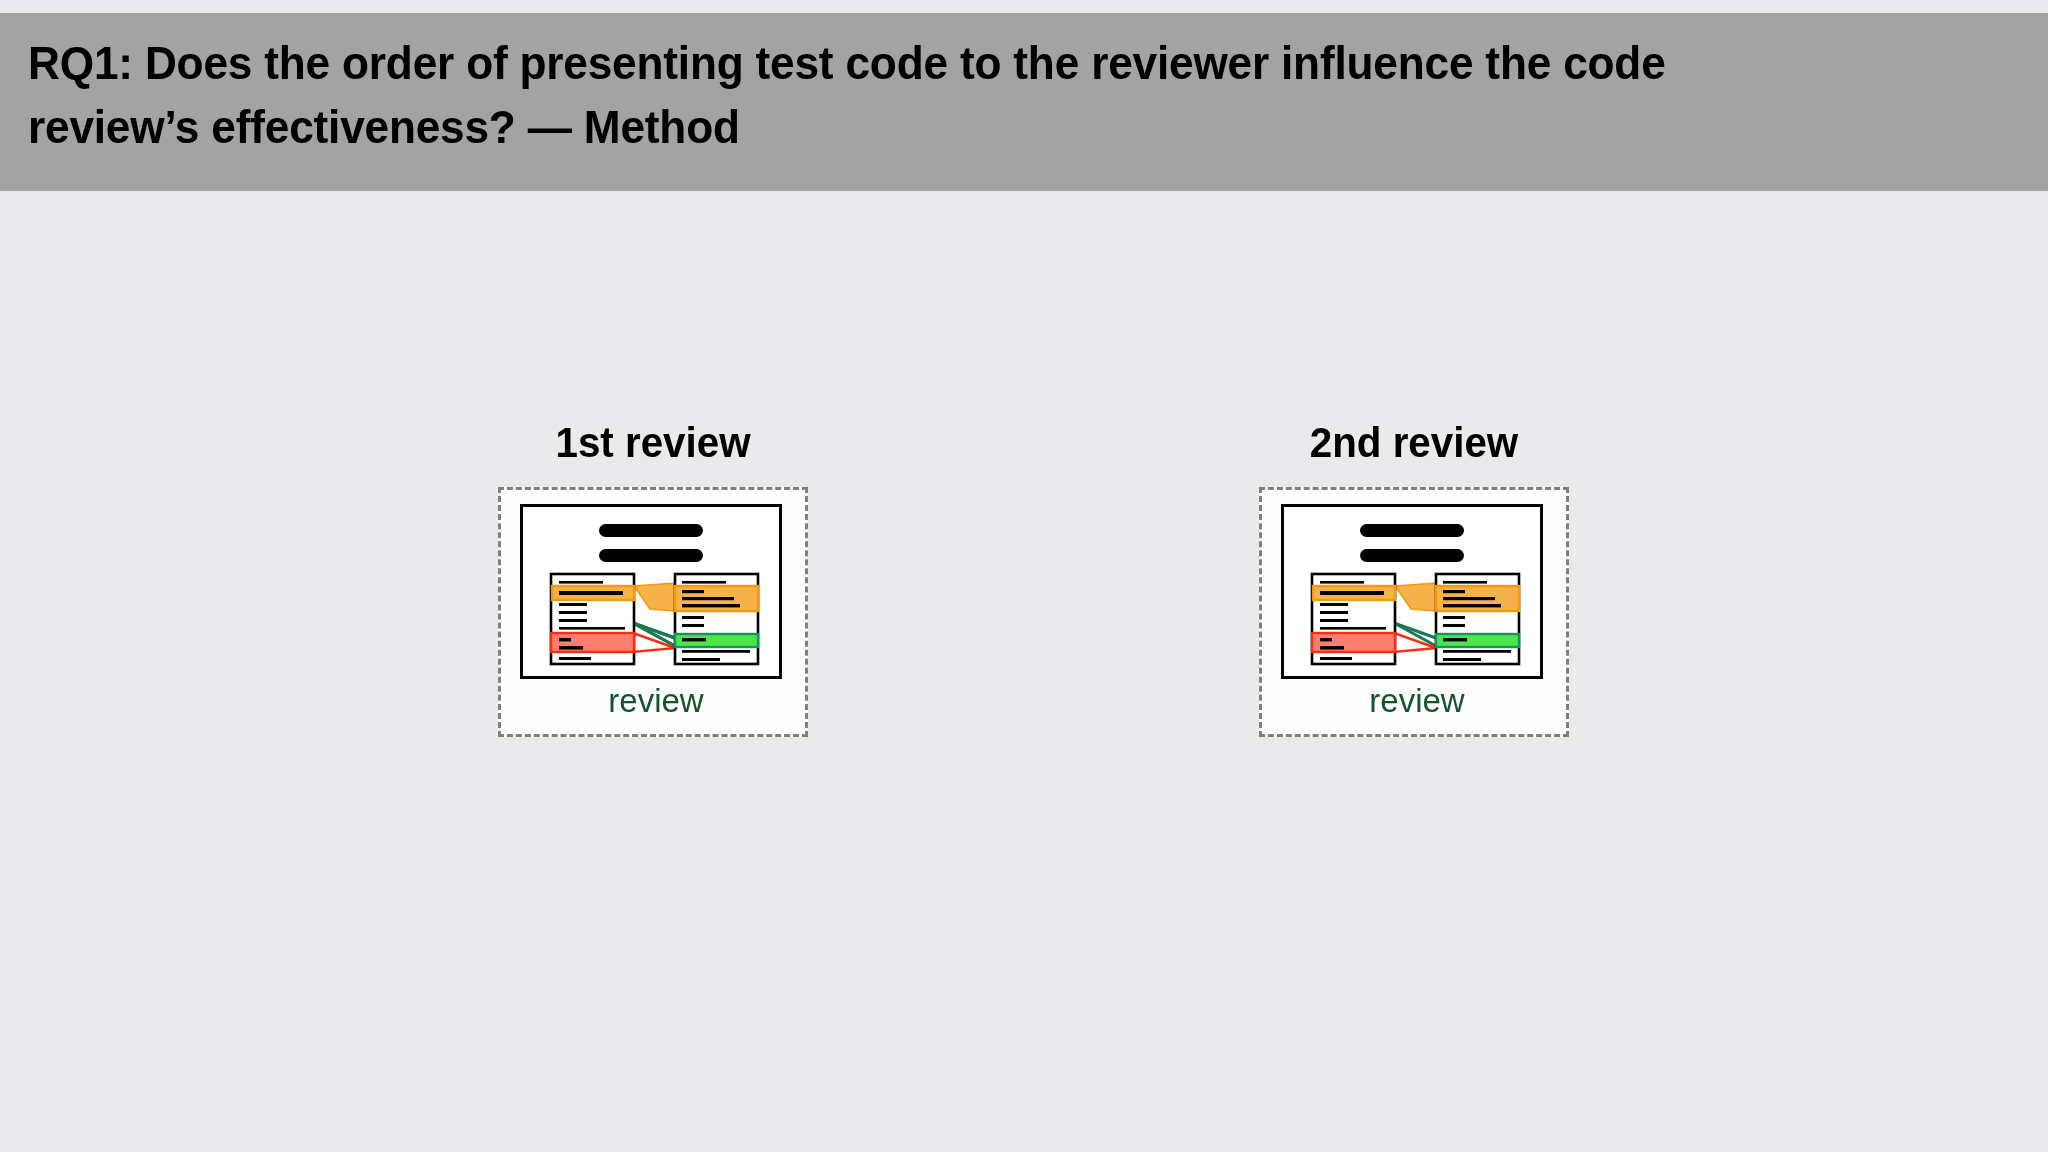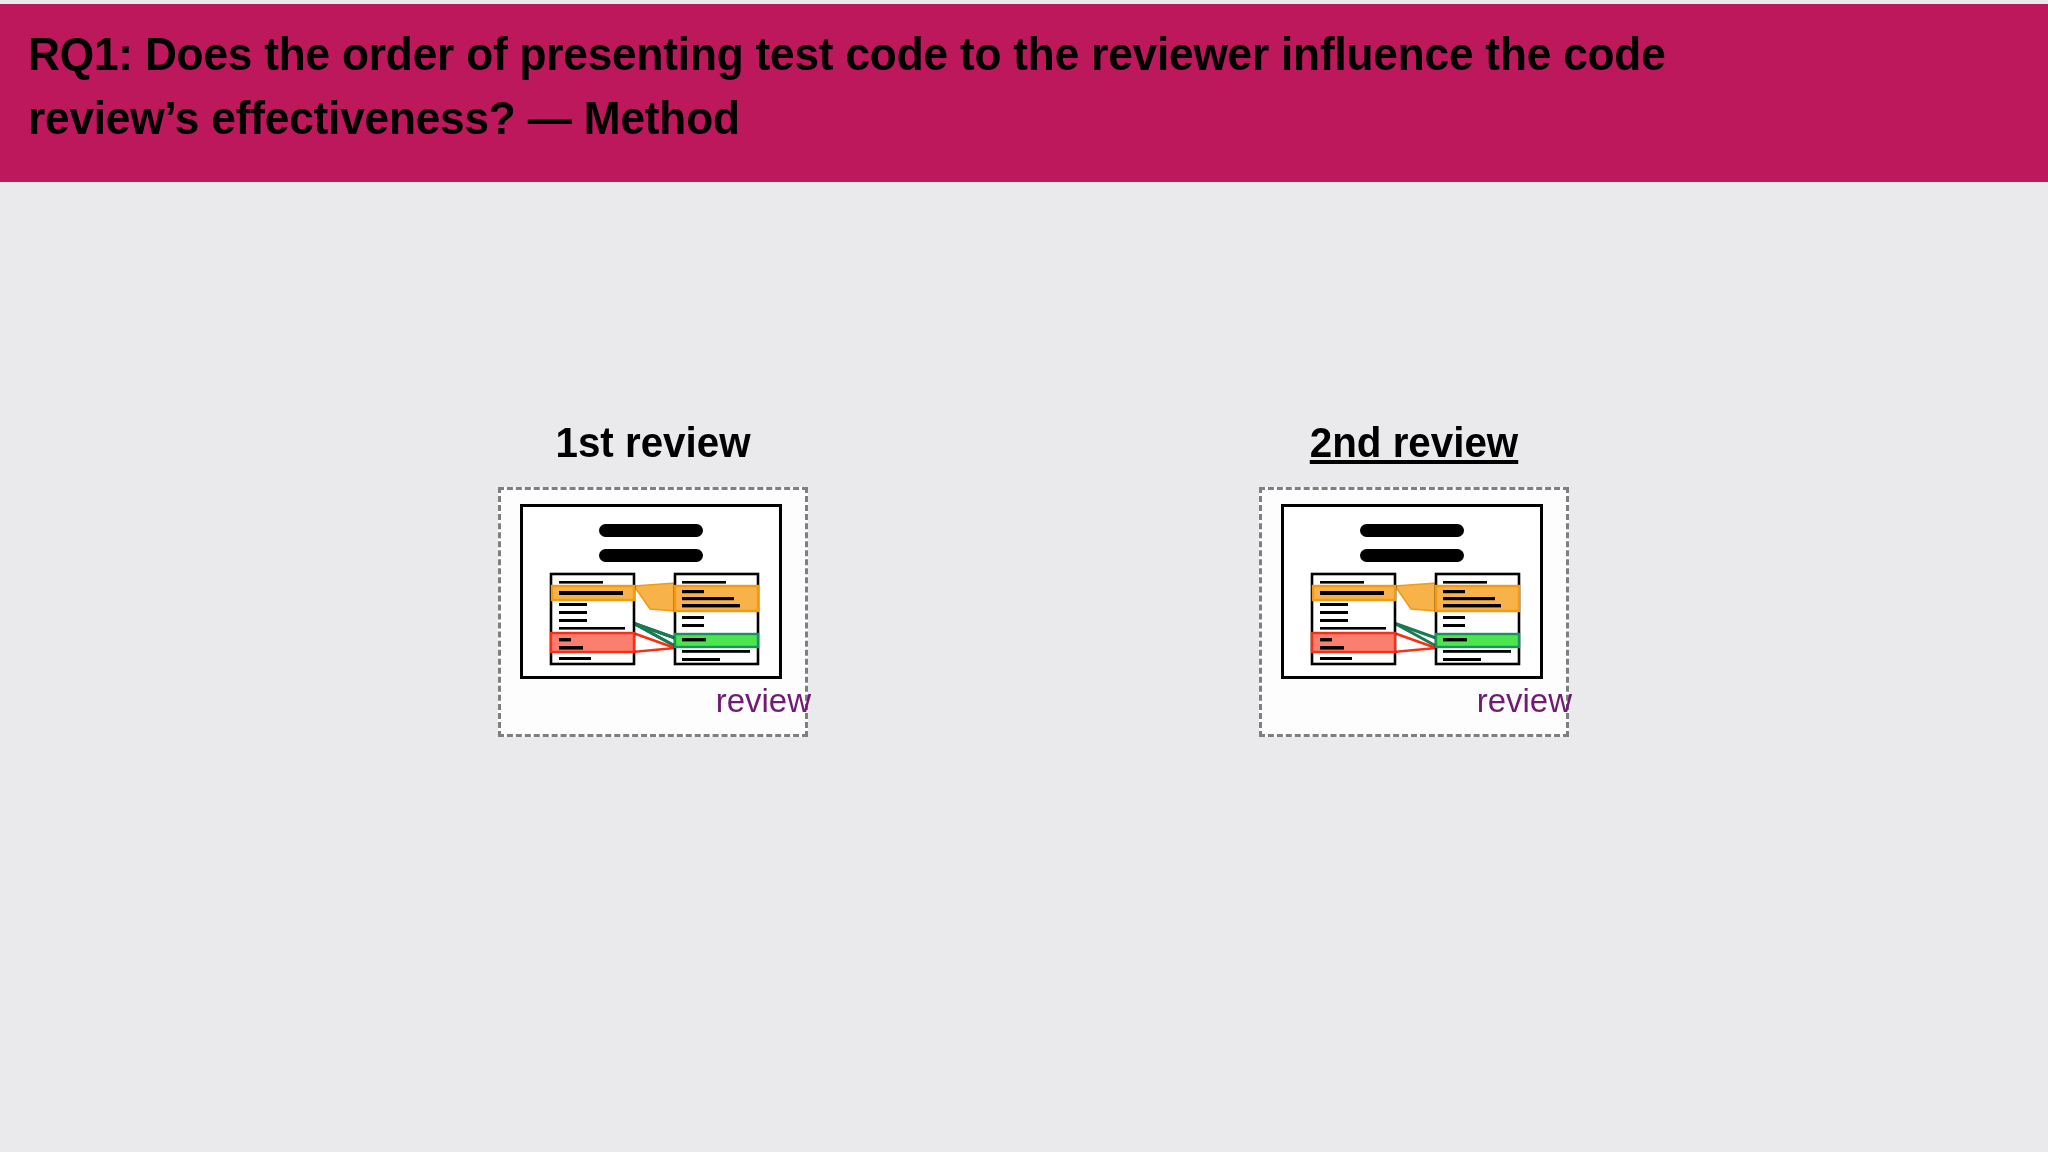--- a/index.html
+++ b/index.html
@@ -12,24 +12,24 @@
     background: #eae9eb;
     font-family: "Liberation Sans", sans-serif;
     overflow: hidden;
     position: relative;
   }
 
   
   #header-bar {
     position: absolute;
     left: 0;
-    top: 4px;
+    top: 13px;
     width: 2048px;
     height: 178px;
-    background: #be185d;
+    background: #a3a3a3;
     box-sizing: border-box;
   }
   #header-title {
     position: absolute;
     left: 28px;
     top: 18px;
     width: 1930px;
     color: #000000;
     font-family: "Liberation Sans Narrow", "Liberation Sans", sans-serif;
     font-weight: bold;
@@ -49,21 +49,21 @@
     width: 2048px;
     height: 974px;
   }
 
   
   .review-group {
     position: absolute;
     top: 242px;
   }
   #review-group-1 { left: 490px; }
-  #review-group-2 { left: 1251px; text-decoration: underline; }
+  #review-group-2 { left: 1251px; }
 
   .review-heading {
     width: 310px;
     text-align: center;
     font-family: "Liberation Sans Narrow", "Liberation Sans", sans-serif;
     font-weight: bold;
     font-size: 42px;
     line-height: 46px;
     color: #000000;
     transform: scaleX(0.96);
@@ -97,26 +97,26 @@
     display: block;
     width: 100%;
     height: 100%;
   }
 
   .review-caption {
     position: absolute;
     left: 0;
     top: 192px;
     width: 310px;
-    text-align: right;
+    text-align: center;
     font-family: "Liberation Sans", sans-serif;
     font-weight: normal;
     font-size: 33px;
     line-height: 38px;
-    color: #701a75;
+    color: #14532d;
   }
 
   
   #arrow-block {
     position: absolute;
     left: 845px;
     top: 383px;
     width: 360px;
     height: 110px;
   }

